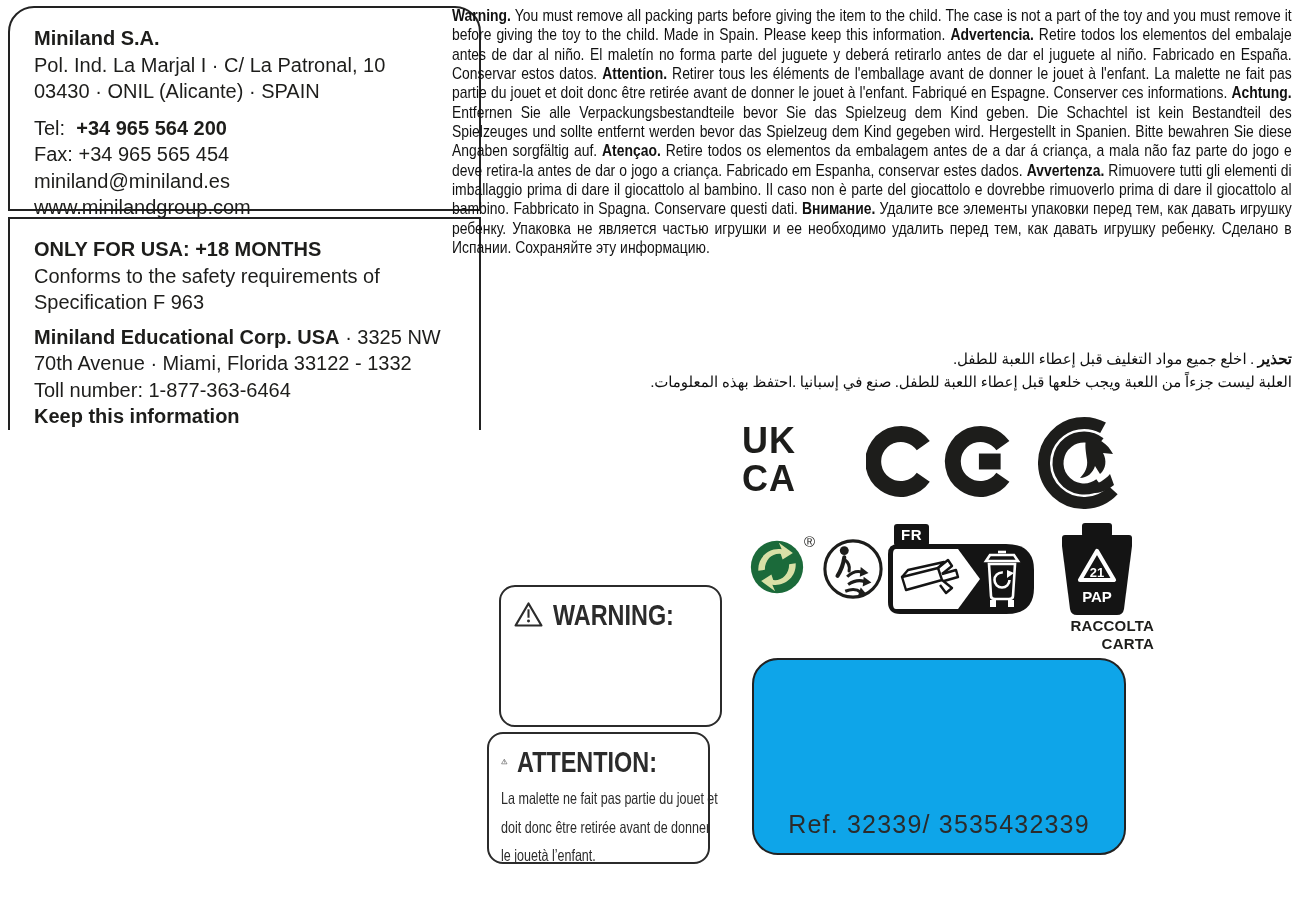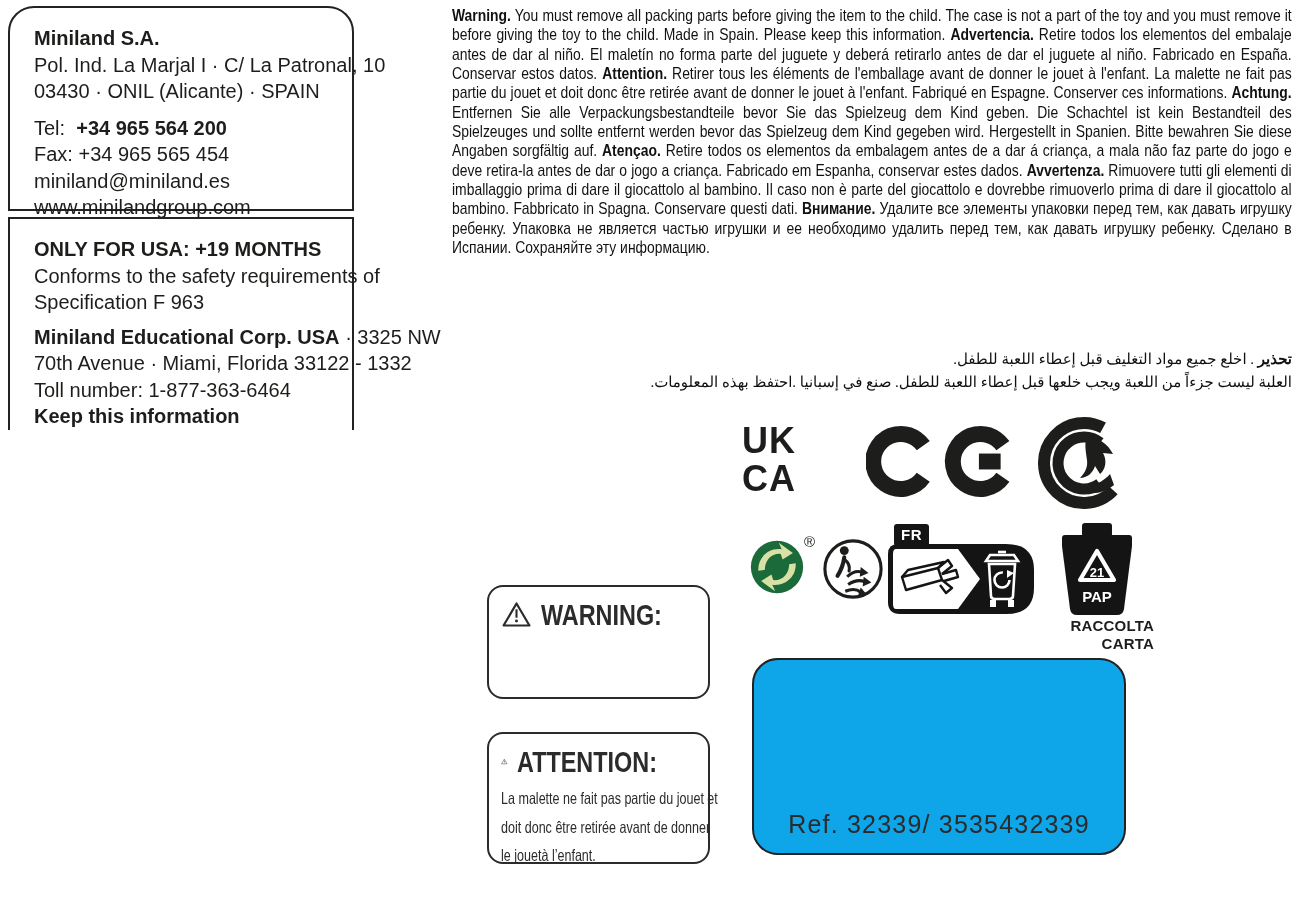--- a/index.html
+++ b/index.html
@@ -1,20 +1,20 @@
 <!DOCTYPE html>
 <html><head>
 <meta charset="utf-8">
 <style>
   html,body{margin:0;padding:0;background:#fff;}
   .canvas{position:relative;width:1296px;height:919px;background:#fff;overflow:hidden;
           font-family:"Liberation Sans",sans-serif;color:#1d1d1b;}
 
   
-  .box{position:absolute;left:8px;width:346px;border:2.5px solid #222;box-sizing:border-box;background:#fff;}
+  .box{position:absolute;left:8px;width:473px;border:2.5px solid #222;box-sizing:border-box;background:#fff;}
   .box1{top:6px;height:205px;border-radius:26px 26px 0 0;padding:17px 10px 0 24px;}
   .box2{top:217px;height:213px;border-bottom:none;padding:17px 6px 0 24px;}
   .box .ln{font-size:20px;line-height:26.5px;white-space:nowrap;}
   .box .bold{font-weight:bold;}
   .gap10{height:10px;} .gap8{height:8px;}
 
   
   .ml-para{position:absolute;left:452px;top:6px;width:1002px;transform:scaleX(0.838);
            transform-origin:left top;font-size:16.6px;line-height:19.35px;
            text-align:justify;color:#111;}
@@ -31,21 +31,21 @@
   .frlogo{position:absolute;left:888px;top:524px;width:146px;height:90px;}
   .frtab{position:absolute;left:6px;top:0;background:#141414;color:#fff;font-weight:bold;
          font-size:15px;padding:2px 7px 3px;border-radius:3px;letter-spacing:0.5px;}
   .frbody{position:absolute;left:0;bottom:0;}
   .raccolta{position:absolute;left:1040px;top:617px;width:114px;text-align:right;
             font-weight:bold;font-size:15px;line-height:17.5px;letter-spacing:0.2px;}
 
   
   .wbox{position:absolute;left:487px;width:223px;border:2.6px solid #2b2b2b;border-radius:16px;
         box-sizing:border-box;padding:9px 12px 0 12px;background:#fff;color:#2b2b2b;}
-  .wbox1{top:585px;height:114px;}
+  .wbox1{top:585px;height:142px;margin-left:12px;}
   .wbox2{top:732px;height:132px;}
   .wtitle-row{display:flex;align-items:center;gap:9px;}
   .wtitle{font-weight:bold;font-size:30px;transform:scaleX(0.78);transform-origin:left center;
           white-space:nowrap;letter-spacing:0;}
   .wline{font-size:16.5px;line-height:28.5px;white-space:nowrap;transform:scaleX(0.76);
          transform-origin:left top;}
   .wlines{margin-top:4px;}
 
   
   .refbox{position:absolute;left:752px;top:658px;width:374px;height:197px;border:2.6px solid #222;
@@ -63,21 +63,21 @@
     <div class="ln">Pol. Ind. La Marjal I · C/ La Patronal, 10</div>
     <div class="ln">03430 · ONIL (Alicante) · SPAIN</div>
     <div class="gap10"></div>
     <div class="ln"><span style="white-space:pre;">Tel:  </span><span class="bold">+34 965 564 200</span></div>
     <div class="ln">Fax: +34 965 565 454</div>
     <div class="ln">miniland@miniland.es</div>
     <div class="ln">www.minilandgroup.com</div>
   </div>
 
   <div class="box box2">
-    <div class="ln bold">ONLY FOR USA: +19 MONTHS</div>
+    <div class="ln bold">ONLY FOR USA: +18 MONTHS</div>
     <div class="ln">Conforms to the safety requirements of</div>
     <div class="ln">Specification F 963</div>
     <div class="gap8"></div>
     <div class="ln"><span class="bold">Miniland Educational Corp. USA</span><span> · 3325 NW</span></div>
     <div class="ln">70th Avenue · Miami, Florida 33122 - 1332</div>
     <div class="ln">Toll number: 1-877-363-6464</div>
     <div class="ln bold">Keep this information</div>
   </div>
 
   <div class="ml-para"><b>Warning.</b><span> You must remove all packing parts before giving the item to the child. The case is not a part of the toy and you must remove it before giving the toy to the child. Made in Spain. Please keep this information. </span><b>Advertencia.</b><span> Retire todos los elementos del embalaje antes de dar al niño. El maletín no forma parte del juguete y deberá retirarlo antes de dar el juguete al niño. Fabricado en España. Conservar estos datos. </span><b>Attention.</b><span> Retirer tous les éléments de l'emballage avant de donner le jouet à l'enfant. La malette ne fait pas partie du jouet et doit donc être retirée avant de donner le jouet à l'enfant. Fabriqué en Espagne. Conserver ces informations. </span><b>Achtung.</b><span> Entfernen Sie alle Verpackungsbestandteile bevor Sie das Spielzeug dem Kind geben. Die Schachtel ist kein Bestandteil des Spielzeuges und sollte entfernt werden bevor das Spielzeug dem Kind gegeben wird. Hergestellt in Spanien. Bitte bewahren Sie diese Angaben sorgfältig auf. </span><b>Atençao.</b><span> Retire todos os elementos da embalagem antes de a dar á criança, a mala não faz parte do jogo e deve retira-la antes de dar o jogo a criança. Fabricado em Espanha, conservar estes dados. </span><b>Avvertenza.</b><span> Rimuovere tutti gli elementi di imballaggio prima di dare il giocattolo al bambino. Il caso non è parte del giocattolo e dovrebbe rimuoverlo prima di dare il giocattolo al bambino. Fabbricato in Spagna. Conservare questi dati. </span><b>Внимание.</b><span> Удалите все элементы упаковки перед тем, как давать игрушку ребенку. Упаковка не является частью игрушки и ее необходимо удалить перед тем, как давать игрушку ребенку. Сделано в Испании. Сохраняйте эту информацию.</span></div>

